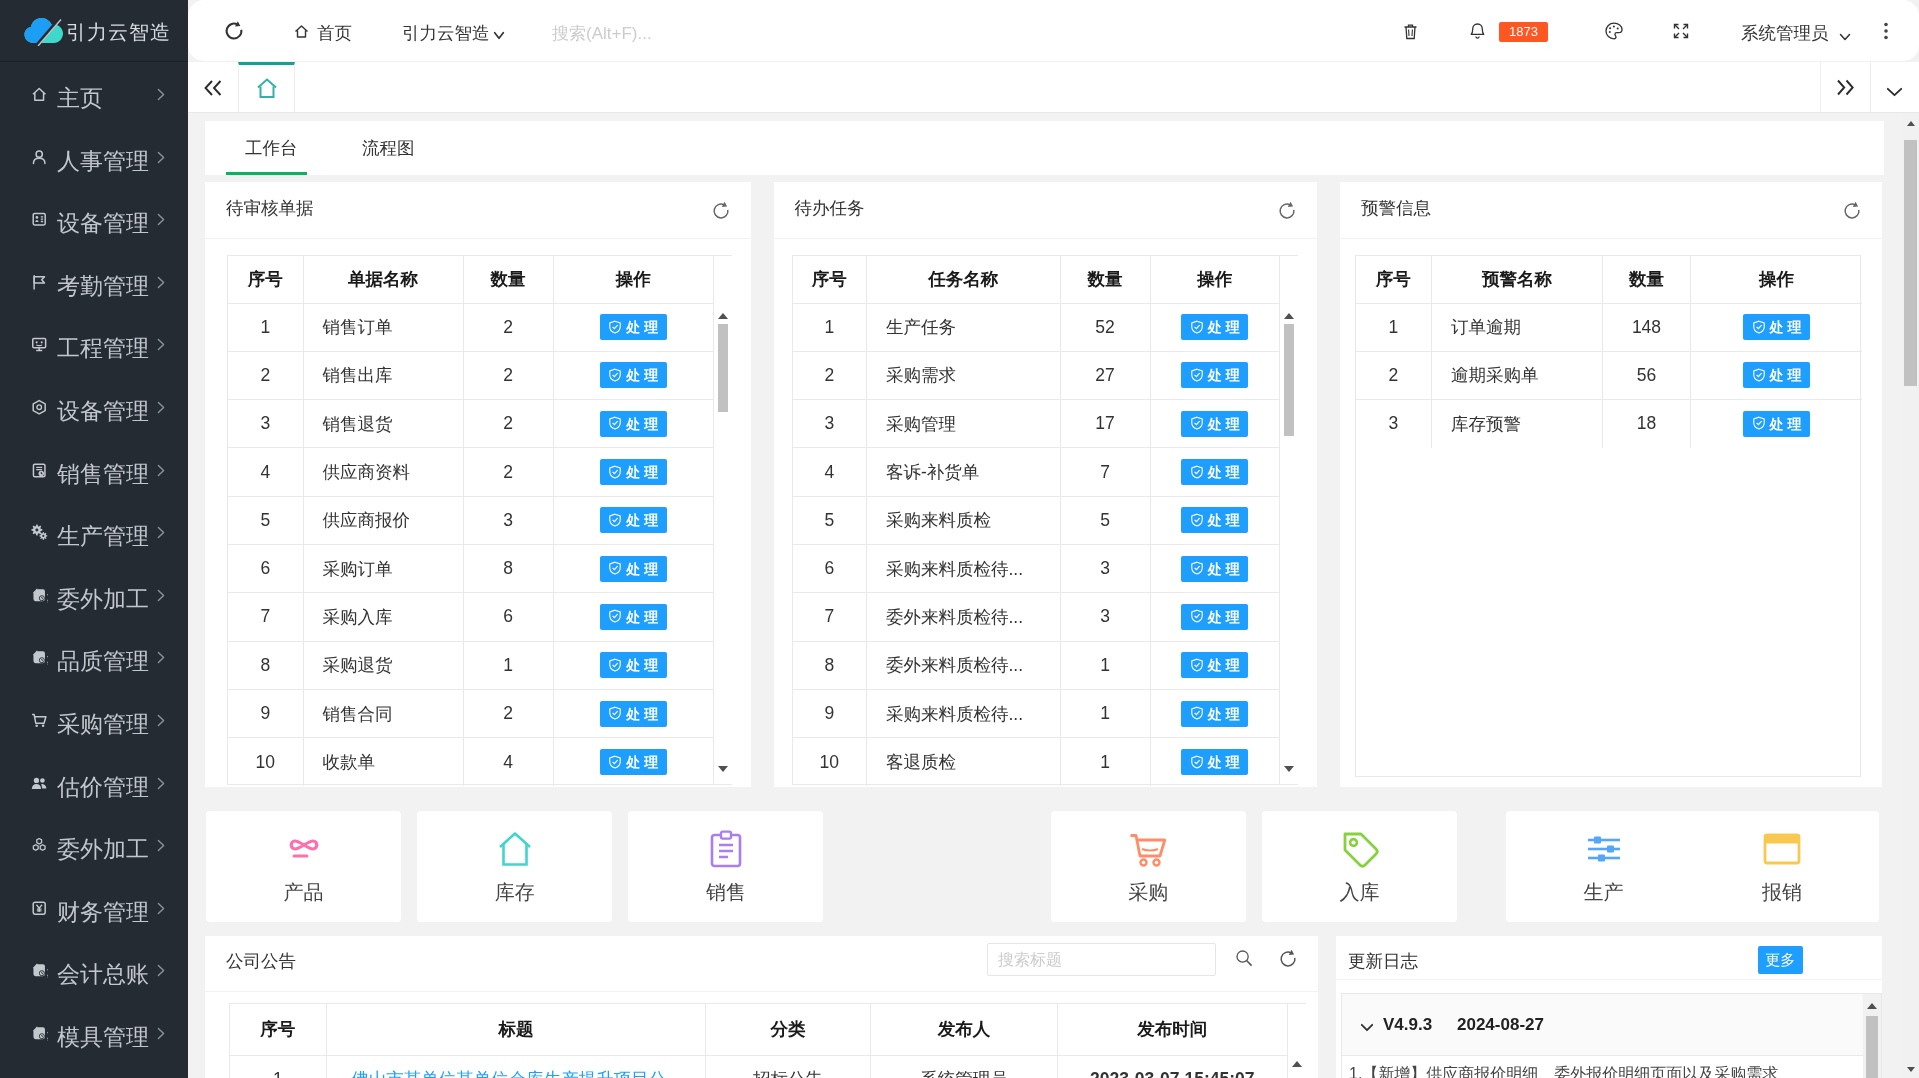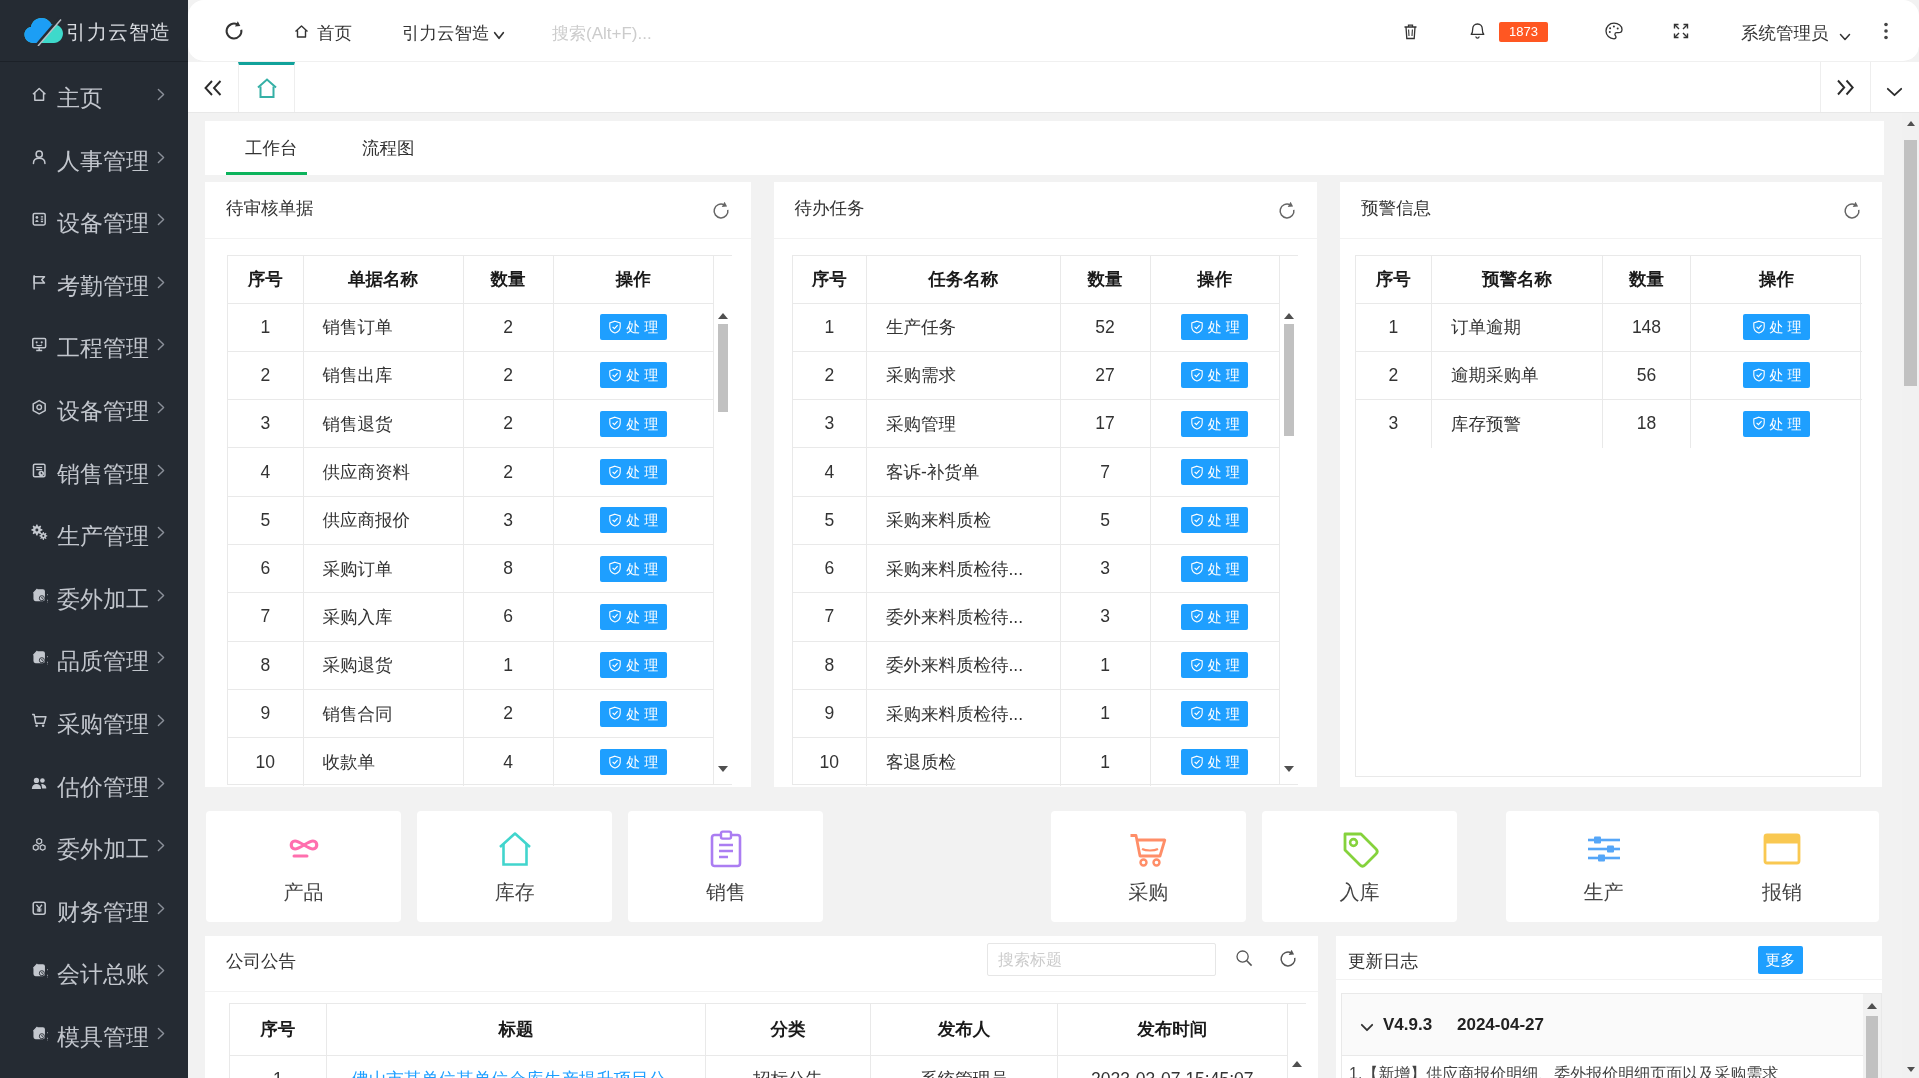--- a/index.html
+++ b/index.html
@@ -23,21 +23,21 @@
 .panel { position:absolute; background:#fff; }
 .ptitle { position:absolute; left:21px; top:14px; font-size:17.5px; color:#333; }
 .pdiv { position:absolute; left:0; width:100%; height:1px; background:#f2f2f2; }
 .tbox { position:absolute; border:1px solid #e9e9e9; }
 .tb { border-collapse:collapse; table-layout:fixed; }
 .tb td { border:1px solid #e9e9e9; text-align:center; font-size:17.5px; color:#333; height:48.3px; padding:0; overflow:hidden; white-space:nowrap; }
 .tb tr.th td { font-weight:bold; color:#1a1a1a; height:47px; }
 .tb td.nm { text-align:left; padding-left:19px; }
 .tb tr:first-child td { border-top:none; }
 .tb td:first-child { border-left:none; }
-.tb td:last-child { border-right:none; }
+.tb td:last-child { border-right:none;font-weight:bold; }
 .tb tr:last-child td { border-bottom:none; }
 .btn { display:inline-block; width:67px; height:26px; line-height:26px; background:#1e9fff; color:#fff; font-size:14px; border-radius:2px; }
 .strip { position:absolute; top:0; bottom:0; width:19px; border-left:1px solid #e9e9e9; background:#fff; }
 .tri { position:absolute; left:4px; width:0; height:0; border-left:5px solid transparent; border-right:5px solid transparent; }
 .tri.up { border-bottom:6px solid #505050; }
 .tri.dn { border-top:6px solid #505050; }
 .thumb { position:absolute; left:4px; width:10px; background:#c1c1c1; }
 .card { position:absolute; top:811px; width:195px; height:111px; background:#fff; border-radius:4px; }
 .cico { position:absolute; left:0; width:100%; top:16px; height:44px; display:flex; align-items:center; justify-content:center; }
 .clab { position:absolute; left:0; width:100%; top:68px; text-align:center; font-size:20px; color:#444; }
@@ -478,21 +478,21 @@
     <div class="panel" style="left:1336px;top:936px;width:545.5px;height:200px">
       <div class="ptitle" style="top:13px;left:12px">更新日志</div>
       <span class="more">更多</span>
       <div class="pdiv" style="top:43px"></div>
       <div class="ubox">
         <div class="vrow">
           <span style="position:absolute;left:18px;top:24px"><svg width="14" height="9" viewBox="0 0 14 9" style="">
               <polyline points="1.8 1.8,7.0 7.2,12.2 1.8" fill="none" stroke="#333" stroke-width="1.8" stroke-linecap="round" stroke-linejoin="round"></polyline>
             </svg></span>
           <span class="vtxt" style="left:41px">V4.9.3</span>
-          <span class="vtxt" style="left:115px">2024-04-27</span>
+          <span class="vtxt" style="left:115px">2024-08-27</span>
         </div>
         <div class="utxt">1.【新增】供应商报价明细、委外报价明细页面以及采购需求</div>
         <div class="ustrip">
           <span class="tri up" style="top:9px"></span>
           <span class="thumb" style="top:22px;height:120px"></span>
         </div>
       </div>
     </div>
     <div class="side">
       <div class="logo">

